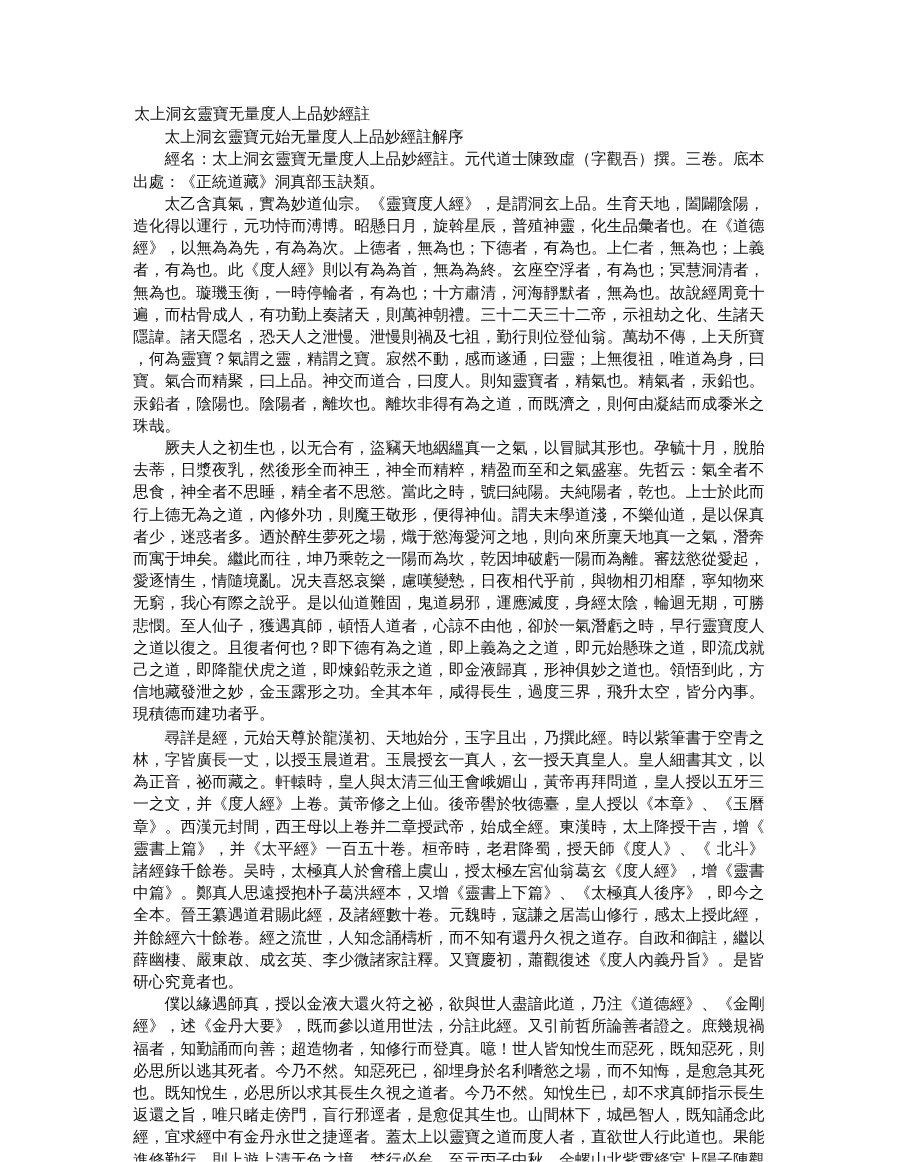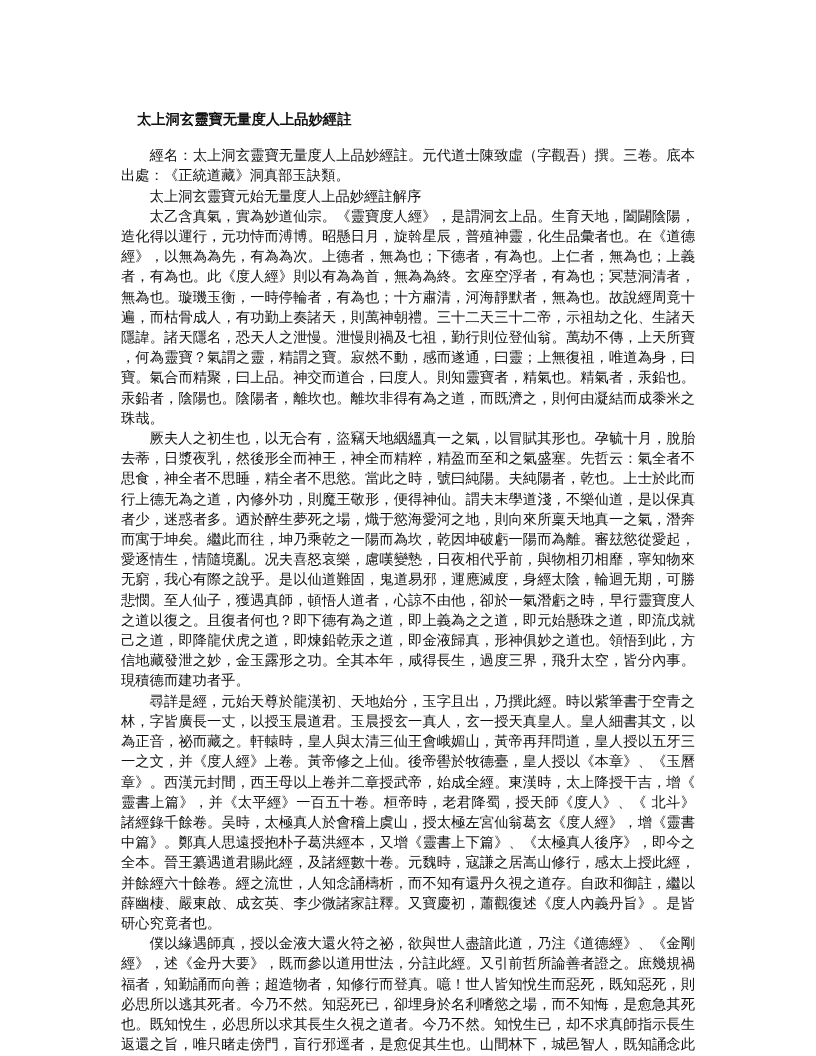--- a/index.html
+++ b/index.html
@@ -11,28 +11,28 @@
     width: 574px;
     font-family: "DejaVu Serif", "Liberation Serif", serif;
     font-size: 14.3px;
     line-height: 20.2px;
     color: #111111;
     text-align: justify;
     text-justify: inter-character;
     word-break: break-all;
     line-break: anywhere;
   }
-  .line-noindent { margin: 16px; text-indent: 0; font-weight: bold; }
+  .line-noindent { margin: 1px; text-indent: 0; }
   .para { margin: 0; text-indent: 2em; }
 </style>
 </head>
 <body>
 
 <div class="page">
   <p class="line-noindent">太上洞玄靈寶无量度人上品妙經註</p>
+  <p class="para">太上洞玄靈寶元始无量度人上品妙經註解序</p>
   <p class="para">經名：太上洞玄靈寶无量度人上品妙經註。元代道士陳致虛（字觀吾）撰。三卷。底本出處：《正統道藏》洞真部玉訣類。</p>
-  <p class="para">太上洞玄靈寶元始无量度人上品妙經註解序</p>
   <p class="para">太乙含真氣，實為妙道仙宗。《靈寶度人經》，是謂洞玄上品。生育天地，闔闢陰陽，造化得以運行，元功恃而溥博。昭懸日月，旋斡星辰，普殖神靈，化生品彙者也。在《道德經》，以無為為先，有為為次。上德者，無為也；下德者，有為也。上仁者，無為也；上義者，有為也。此《度人經》則以有為為首，無為為終。玄座空浮者，有為也；冥慧洞清者，無為也。璇璣玉衡，一時停輪者，有為也；十方肅清，河海靜默者，無為也。故說經周竟十遍，而枯骨成人，有功勤上奏諸天，則萬神朝禮。三十二天三十二帝，示祖劫之化、生諸天隱諱。諸天隱名，恐天人之泄慢。泄慢則禍及七祖，勤行則位登仙翁。萬劫不傳，上天所寶，何為靈寶？氣謂之靈，精謂之寶。寂然不動，感而遂通，曰靈；上無復祖，唯道為身，曰寶。氣合而精聚，曰上品。神交而道合，曰度人。則知靈寶者，精氣也。精氣者，汞鉛也。汞鉛者，陰陽也。陰陽者，離坎也。離坎非得有為之道，而既濟之，則何由凝結而成黍米之珠哉。</p>
   <p class="para">厥夫人之初生也，以无合有，盜竊天地絪縕真一之氣，以冒賦其形也。孕毓十月，脫胎去蒂，日漿夜乳，然後形全而神王，神全而精粹，精盈而至和之氣盛塞。先哲云：氣全者不思食，神全者不思睡，精全者不思慾。當此之時，號曰純陽。夫純陽者，乾也。上士於此而行上德无為之道，內修外功，則魔王敬形，便得神仙。謂夫末學道淺，不樂仙道，是以保真者少，迷惑者多。迺於醉生夢死之場，熾于慾海愛河之地，則向來所稟天地真一之氣，潛奔而寓于坤矣。繼此而往，坤乃乘乾之一陽而為坎，乾因坤破虧一陽而為離。審玆慾從愛起，愛逐情生，情隨境亂。况夫喜怒哀樂，慮嘆變慹，日夜相代乎前，與物相刃相靡，寧知物來无窮，我心有際之說乎。是以仙道難固，鬼道易邪，運應滅度，身經太陰，輪迴无期，可勝悲憫。至人仙子，獲遇真師，頓悟人道者，心諒不由他，卻於一氣潛虧之時，早行靈寶度人之道以復之。且復者何也？即下德有為之道，即上義為之之道，即元始懸珠之道，即流戊就己之道，即降龍伏虎之道，即煉鉛乾汞之道，即金液歸真，形神俱妙之道也。領悟到此，方信地藏發泄之妙，金玉露形之功。全其本年，咸得長生，過度三界，飛升太空，皆分內事。現積德而建功者乎。</p>
   <p class="para">尋詳是經，元始天尊於龍漢初、天地始分，玉字且出，乃撰此經。時以紫筆書于空青之林，字皆廣長一丈，以授玉晨道君。玉晨授玄一真人，玄一授天真皇人。皇人細書其文，以為正音，祕而藏之。軒轅時，皇人與太清三仙王會峨媚山，黃帝再拜問道，皇人授以五牙三一之文，并《度人經》上卷。黃帝修之上仙。後帝嚳於牧德臺，皇人授以《本章》、《玉曆章》。西漢元封間，西王母以上卷并二章授武帝，始成全經。東漢時，太上降授干吉，增《靈書上篇》，并《太平經》一百五十卷。桓帝時，老君降蜀，授天師《度人》、《 北斗》諸經錄千餘卷。吴時，太極真人於會稽上虞山，授太極左宮仙翁葛玄《度人經》，增《靈書中篇》。鄭真人思遠授抱朴子葛洪經本，又增《靈書上下篇》、《太極真人後序》，即今之全本。晉王纂遇道君賜此經，及諸經數十卷。元魏時，寇謙之居嵩山修行，感太上授此經，并餘經六十餘卷。經之流世，人知念誦檮析，而不知有還丹久視之道存。自政和御註，繼以薛幽棲、嚴東啟、成玄英、李少微諸家註釋。又寶慶初，蕭觀復述《度人內義丹旨》。是皆研心究竟者也。</p>
   <p class="para">僕以緣遇師真，授以金液大還火符之祕，欲與世人盡諳此道，乃注《道德經》、《金剛經》，述《金丹大要》，既而參以道用世法，分註此經。又引前哲所論善者證之。庶幾規禍福者，知勤誦而向善；超造物者，知修行而登真。噫！世人皆知悅生而惡死，既知惡死，則必思所以逃其死者。今乃不然。知惡死已，卻埋身於名利嗜慾之場，而不知悔，是愈急其死也。既知悅生，必思所以求其長生久視之道者。今乃不然。知悅生已，却不求真師指示長生返還之旨，唯只睹走傍門，盲行邪逕者，是愈促其生也。山間林下，城邑智人，既知誦念此經，宜求經中有金丹永世之捷逕者。蓋太上以靈寶之道而度人者，直欲世人行此道也。果能進修勤行，則上遊上清无色之境，梵行必矣。至元丙子中秋，金螺山北紫霄絳宮上陽子陳觀吾序。</p>
 
 </div>
 
 </body></html>

